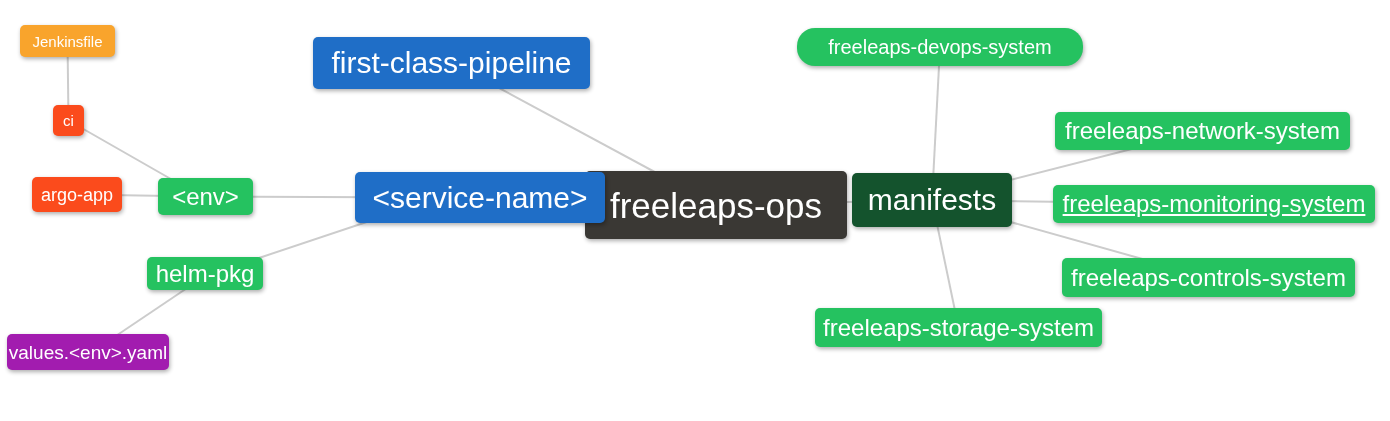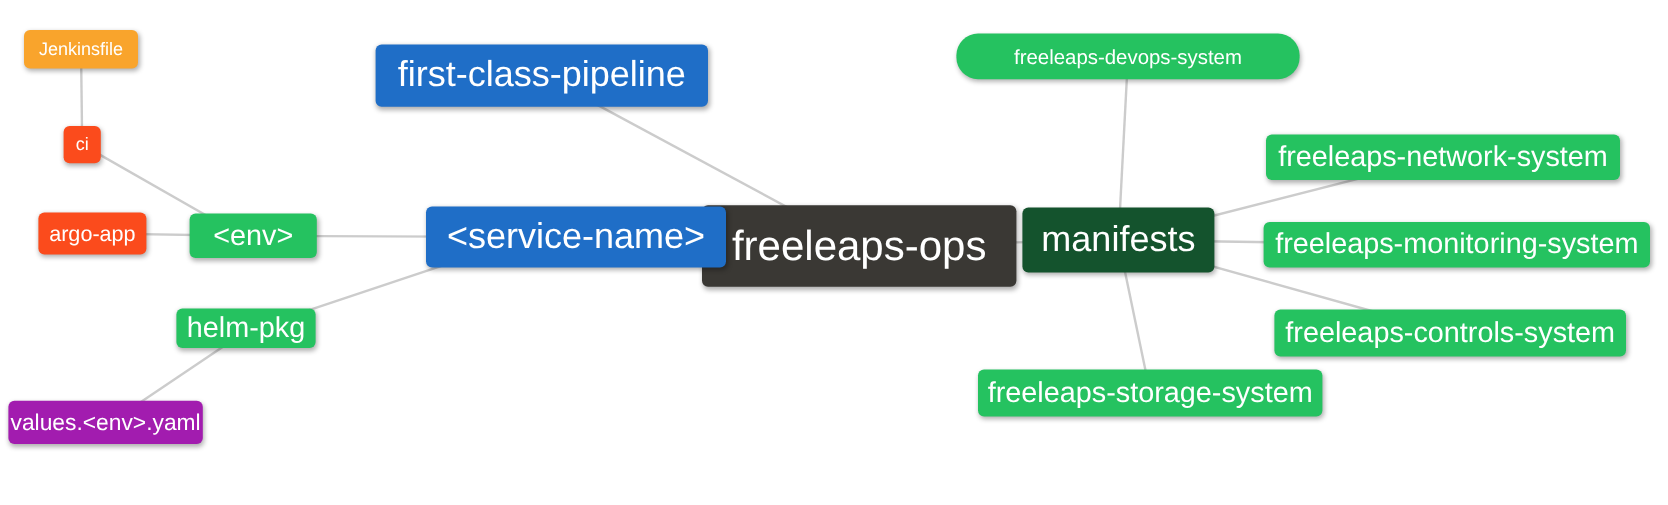--- a/index.html
+++ b/index.html
@@ -57,25 +57,25 @@
       <line x1="932" y1="200" x2="1202.5" y2="131" stroke="#cccccc" stroke-width="2"></line>
       <line x1="932" y1="200" x2="1214" y2="204" stroke="#cccccc" stroke-width="2"></line>
       <line x1="932" y1="200" x2="1208.5" y2="277.5" stroke="#cccccc" stroke-width="2"></line>
       <line x1="932" y1="200" x2="958.5" y2="327.5" stroke="#cccccc" stroke-width="2"></line>
     </svg>
   <div id="node-layer">
       <div class="node" style="left: 585px; top: 171px; width: 262px; height: 68px; background: rgb(58, 56, 52); font-size: 35px;">freeleaps-ops</div>
       <div class="node" style="left: 313px; top: 37px; width: 277px; height: 52px; background: rgb(31, 110, 199); font-size: 30px;">first-class-pipeline</div>
       <div class="node" style="left: 315px; top: 172px; width: 250px; height: 51px; background: rgb(31, 110, 199); font-size: 30px; margin-left: 40px;">&lt;service-name&gt;</div>
       <div class="node" style="left: 852px; top: 173px; width: 160px; height: 54px; background: #14532d; font-size: 30px;">manifests</div>
-      <div class="node" style="left: 158px; top: 178px; width: 106px; height: 37px; background: rgb(37, 194, 96); font-size: 24px;">&lt;env&gt;</div>
+      <div class="node" style="left: 158px; top: 178px; width: 95px; height: 37px; background: rgb(37, 194, 96); font-size: 24px;">&lt;env&gt;</div>
       <div class="node" style="left: 147px; top: 257px; width: 116px; height: 33px; background: rgb(37, 194, 96); font-size: 24px;">helm-pkg</div>
       <div class="node" style="left: 53px; top: 105px; width: 31px; height: 31px; background: rgb(251, 75, 28); font-size: 15px;">ci</div>
       <div class="node" style="left: 20px; top: 25px; width: 95px; height: 32px; background: rgb(249, 164, 44); font-size: 15px;">Jenkinsfile</div>
       <div class="node" style="left: 32px; top: 177px; width: 90px; height: 35px; background: rgb(251, 75, 28); font-size: 18px;">argo-app</div>
       <div class="node" style="left: 7px; top: 334px; width: 162px; height: 36px; background: #a21caf; font-size: 19px;">values.&lt;env&gt;.yaml</div>
-      <div class="node" style="left: 797px; top: 28px; width: 286px; height: 38px; background: rgb(37, 194, 96); font-size: 17px; border-radius: 18px;">freeleaps-devops-system</div>
+      <div class="node" style="left: 797px; top: 28px; width: 286px; height: 38px; background: rgb(37, 194, 96); font-size: 20px; border-radius: 18px;">freeleaps-devops-system</div>
       <div class="node" style="left: 1055px; top: 112px; width: 295px; height: 38px; background: rgb(37, 194, 96); font-size: 24px;">freeleaps-network-system</div>
-      <div class="node" style="left: 1053px; top: 185px; width: 322px; height: 38px; background: rgb(37, 194, 96); font-size: 24px;">freeleaps-monitoring-system</div>
+      <div class="node" style="left: 1053px; top: 185px; width: 322px; height: 38px; background: rgb(37, 194, 96); font-size: 24px; text-decoration: underline;">freeleaps-monitoring-system</div>
       <div class="node" style="left: 1062px; top: 258px; width: 293px; height: 39px; background: rgb(37, 194, 96); font-size: 24px;">freeleaps-controls-system</div>
       <div class="node" style="left: 815px; top: 308px; width: 287px; height: 39px; background: rgb(37, 194, 96); font-size: 24px;">freeleaps-storage-system</div>
     </div>
 </div>
 
 </body></html>

